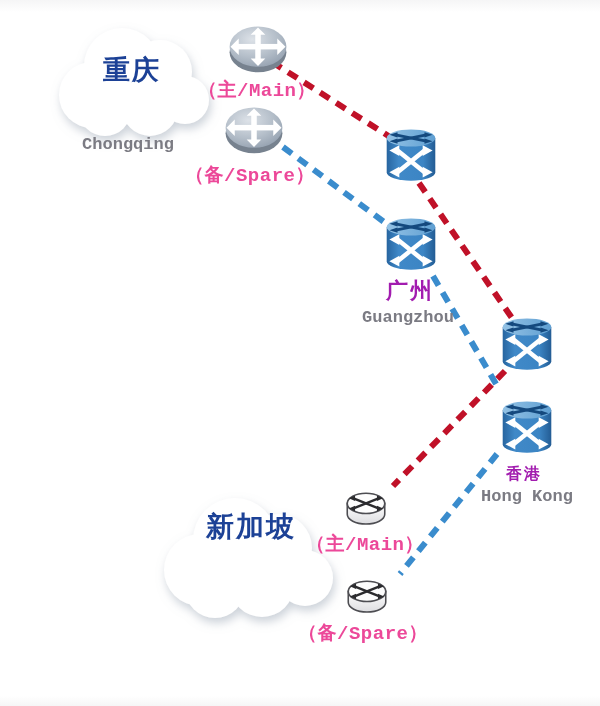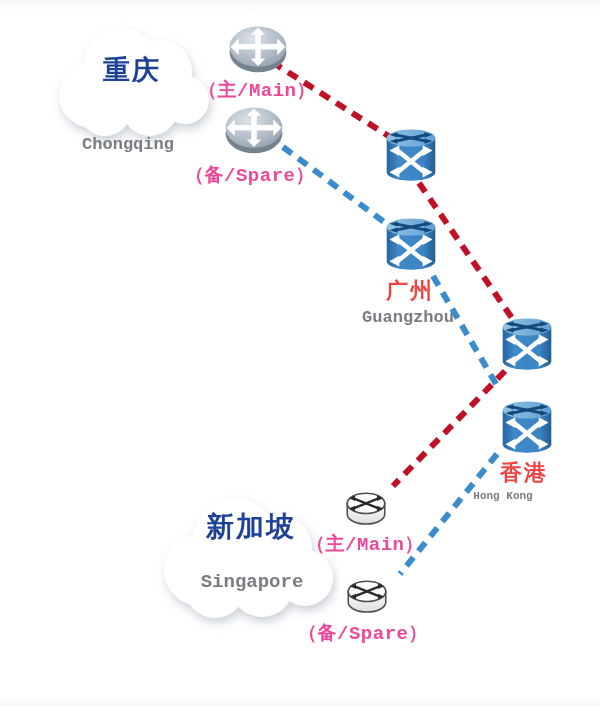--- a/index.html
+++ b/index.html
@@ -6,21 +6,21 @@
   .stage{
     position:relative;width:600px;height:706px;background:#ffffff;overflow:hidden;
     font-family:Liberation Mono, monospace;
   }
   .stage svg.layer{position:absolute;left:0;top:0;}
   .lbl{
     position:absolute;transform:translate(-50%,-50%);
     white-space:nowrap;font-weight:bold;line-height:1;
   }
   .cn-blue{color:#1c4196;letter-spacing:2px;}
-  .cn-black{color:#ef4444;letter-spacing:2px;}
+  .cn-black{color:#a21caf;letter-spacing:2px;}
   .en-gray{color:#7b7b83;}
   .node-label{color:#ec4899;letter-spacing:0.5px;}
   .edge-shade-top{
     position:absolute;left:0;top:0;width:600px;height:12px;
     background:linear-gradient(to bottom,rgba(120,120,128,0.07),rgba(120,120,128,0));
   }
   .edge-shade-bottom{
     position:absolute;left:0;bottom:0;width:600px;height:10px;
     background:linear-gradient(to top,rgba(120,120,128,0.07),rgba(120,120,128,0));
   }
@@ -143,24 +143,23 @@
 
   <div class="lbl cn-blue" style="left:132px;top:72px;font-size:27px;">重庆</div>
   <div class="lbl en-gray" style="left:128px;top:100px;font-size:17px;margin-top:44px;">Chongqing</div>
 
   <div class="lbl node-label" style="left:257px;top:91px;font-size:19px;">（主/Main）</div>
   <div class="lbl node-label" style="left:250px;top:176px;font-size:19px;">（备/Spare）</div>
 
   <div class="lbl cn-black" style="left:410px;top:293px;font-size:22px;">广州</div>
   <div class="lbl en-gray" style="left:408px;top:317px;font-size:17px;text-align:right;">Guangzhou</div>
 
-  <div class="lbl cn-black" style="left:524px;top:475px;font-size:22px;">香港</div>
-  <div class="lbl en-gray" style="left:503px;top:496px;font-size:11px;">Hong Kong</div>
+  <div class="lbl cn-black" style="left:524px;top:475px;font-size:16px;">香港</div>
+  <div class="lbl en-gray" style="left:527px;top:496px;font-size:17px;">Hong Kong</div>
 
   <div class="lbl cn-blue" style="left:251px;top:529px;font-size:28px;">新加坡</div>
-  <div class="lbl en-gray" style="left:252px;top:582px;font-size:19px;">Singapore</div>
 
   <div class="lbl node-label" style="left:365px;top:545px;font-size:19px;">（主/Main）</div>
   <div class="lbl node-label" style="left:363px;top:634px;font-size:19px;">（备/Spare）</div>
 
   <div class="edge-shade-top"></div>
   <div class="edge-shade-bottom"></div>
 </div>
 
 </body></html>

